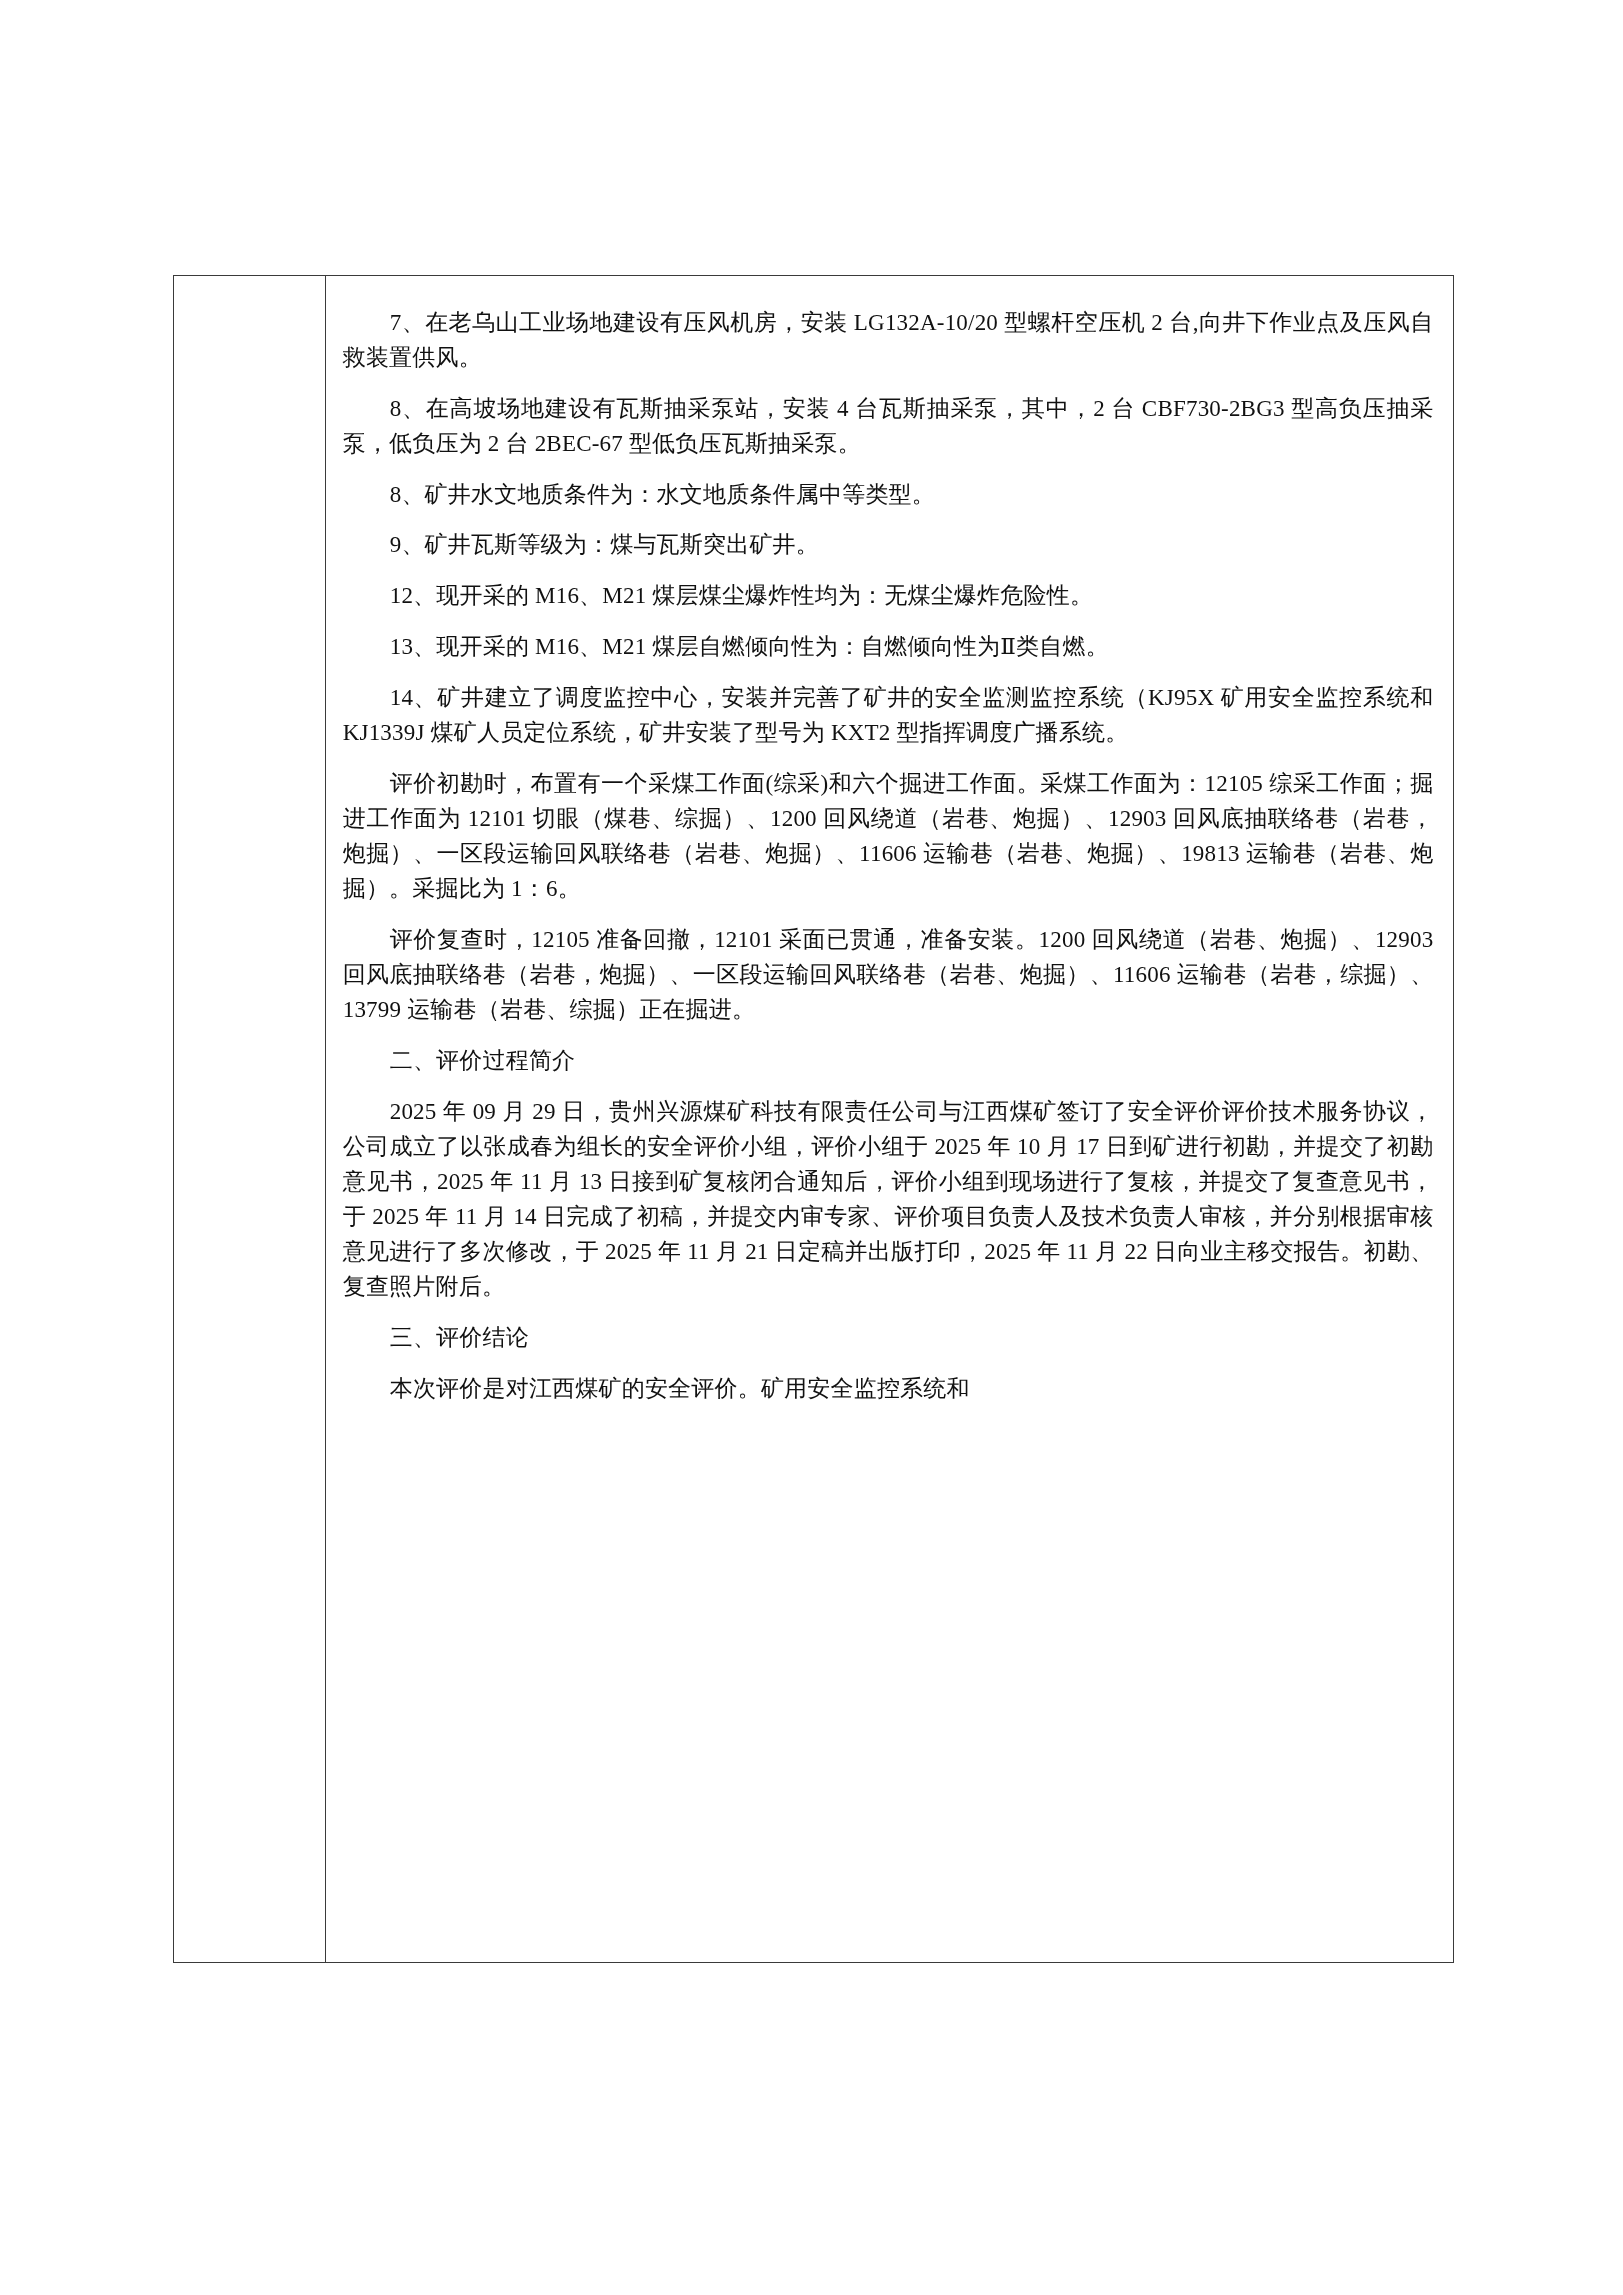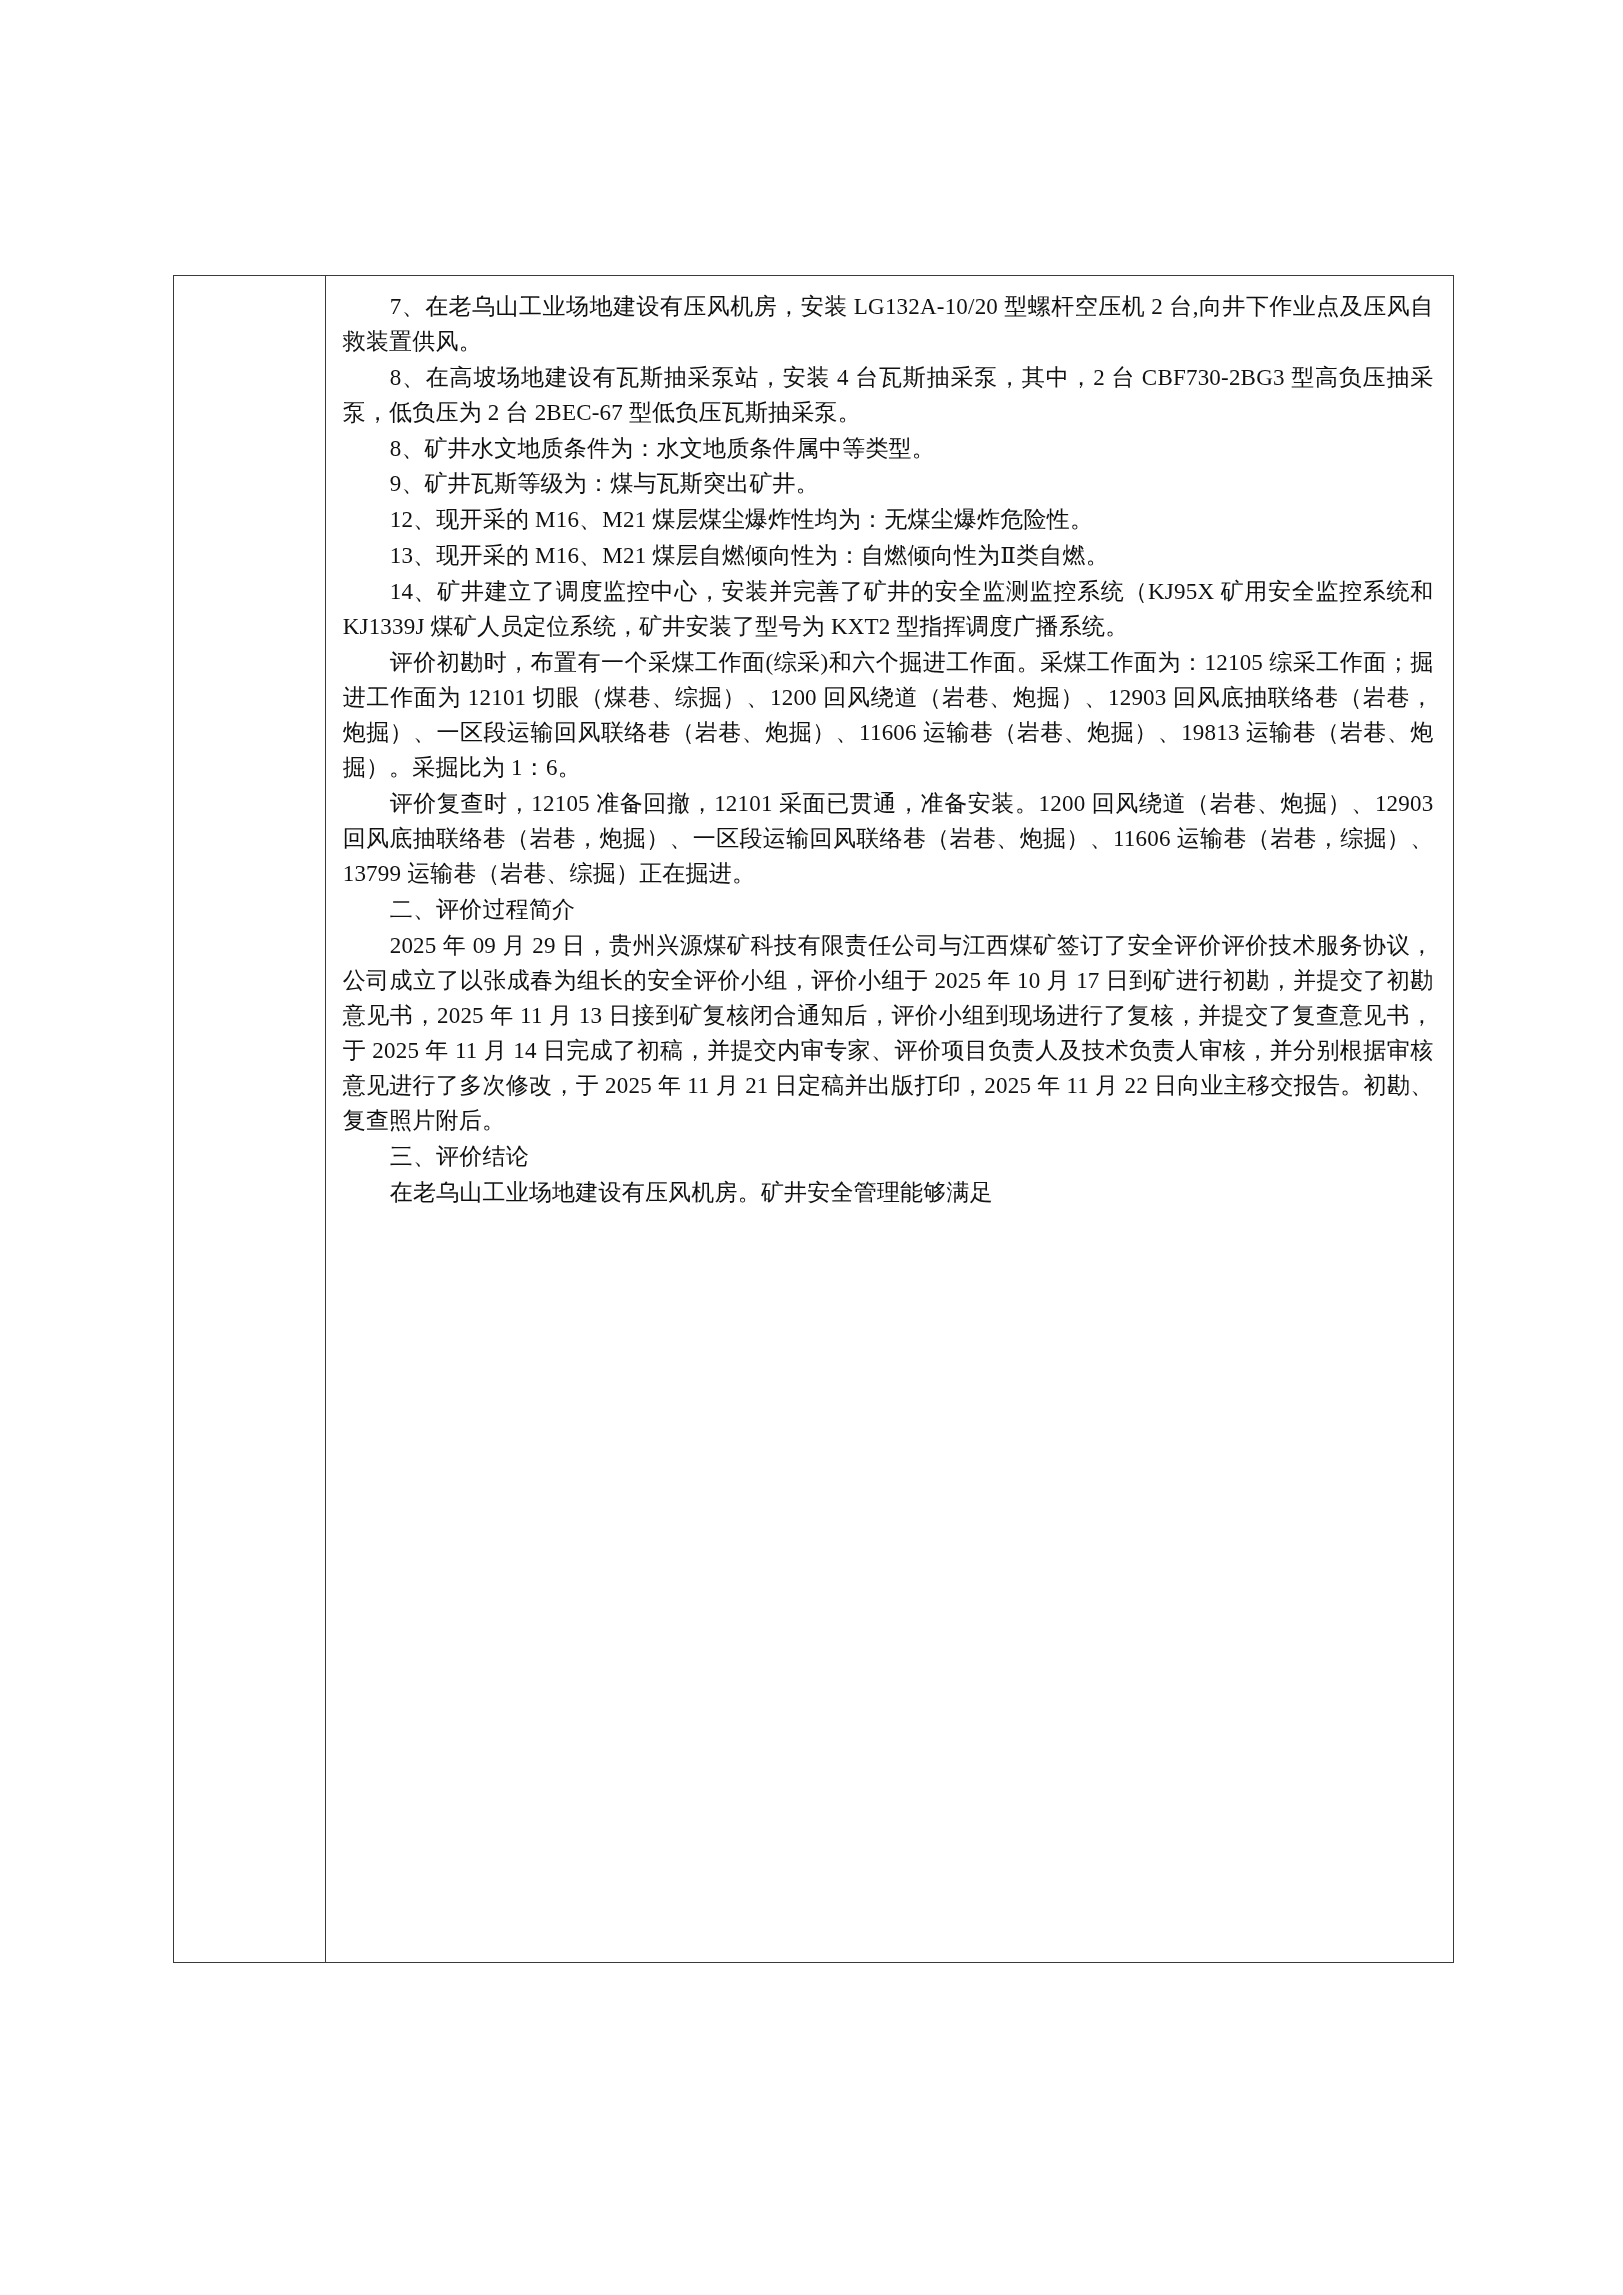--- a/index.html
+++ b/index.html
@@ -43,21 +43,21 @@
   .col-content {
     flex: 1 1 auto;
     box-sizing: border-box;
     padding: 13.7px 19.6px 9.8px 16.7px;
   }
   .para {
     font-size: 23px;
     line-height: 1.52;
     text-align: justify;
     text-justify: inter-ideograph;
-    margin: 0 0 1px 0;
+    margin: 16px 0 1px 0;
     letter-spacing: 0.2px;
     text-indent: 47px;
   }
   .lbl {
     font-size: 23px;
     line-height: 1.5;
     writing-mode: vertical-rl;
     text-orientation: upright;
     margin: 19.6px auto 0 auto;
     letter-spacing: 2.9px;
@@ -80,18 +80,18 @@
       <p class="para">8、矿井水文地质条件为：水文地质条件属中等类型。</p>
       <p class="para">9、矿井瓦斯等级为：煤与瓦斯突出矿井。</p>
       <p class="para">12、现开采的 M16、M21 煤层煤尘爆炸性均为：无煤尘爆炸危险性。</p>
       <p class="para">13、现开采的 M16、M21 煤层自燃倾向性为：自燃倾向性为Ⅱ类自燃。</p>
       <p class="para">14、矿井建立了调度监控中心，安装并完善了矿井的安全监测监控系统（KJ95X 矿用安全监控系统和 KJ1339J 煤矿人员定位系统，矿井安装了型号为 KXT2 型指挥调度广播系统。</p>
       <p class="para">评价初勘时，布置有一个采煤工作面(综采)和六个掘进工作面。采煤工作面为：12105 综采工作面；掘进工作面为 12101 切眼（煤巷、综掘）、1200 回风绕道（岩巷、炮掘）、12903 回风底抽联络巷（岩巷，炮掘）、一区段运输回风联络巷（岩巷、炮掘）、11606 运输巷（岩巷、炮掘）、19813 运输巷（岩巷、炮掘）。采掘比为 1：6。</p>
       <p class="para">评价复查时，12105 准备回撤，12101 采面已贯通，准备安装。1200 回风绕道（岩巷、炮掘）、12903 回风底抽联络巷（岩巷，炮掘）、一区段运输回风联络巷（岩巷、炮掘）、11606 运输巷（岩巷，综掘）、13799 运输巷（岩巷、综掘）正在掘进。</p>
       <p class="para">二、评价过程简介</p>
       <p class="para">2025 年 09 月 29 日，贵州兴源煤矿科技有限责任公司与江西煤矿签订了安全评价评价技术服务协议，公司成立了以张成春为组长的安全评价小组，评价小组于 2025 年 10 月 17 日到矿进行初勘，并提交了初勘意见书，2025 年 11 月 13 日接到矿复核闭合通知后，评价小组到现场进行了复核，并提交了复查意见书，于 2025 年 11 月 14 日完成了初稿，并提交内审专家、评价项目负责人及技术负责人审核，并分别根据审核意见进行了多次修改，于 2025 年 11 月 21 日定稿并出版打印，2025 年 11 月 22 日向业主移交报告。初勘、复查照片附后。</p>
       <p class="para">三、评价结论</p>
-      <p class="para">在老乌山工业场地建设有压风机房。矿井安全管理能够满足</p>
+      <p class="para">本次评价是对江西煤矿的安全评价。矿用安全监控系统和</p>
     </div>
 
   </div>
 </div>
 
 
 </body></html>

